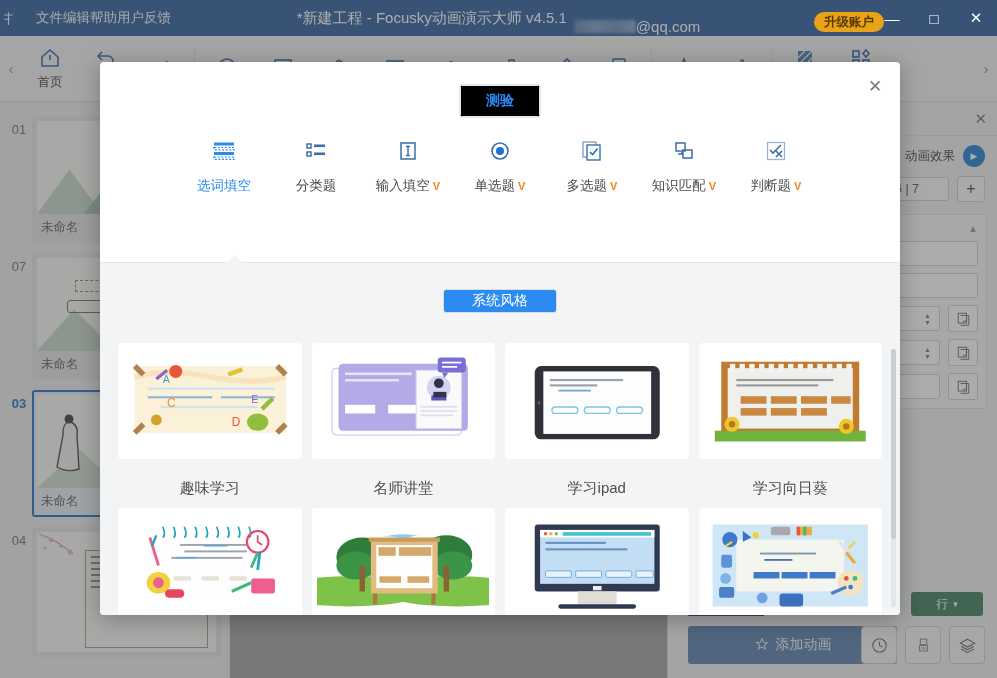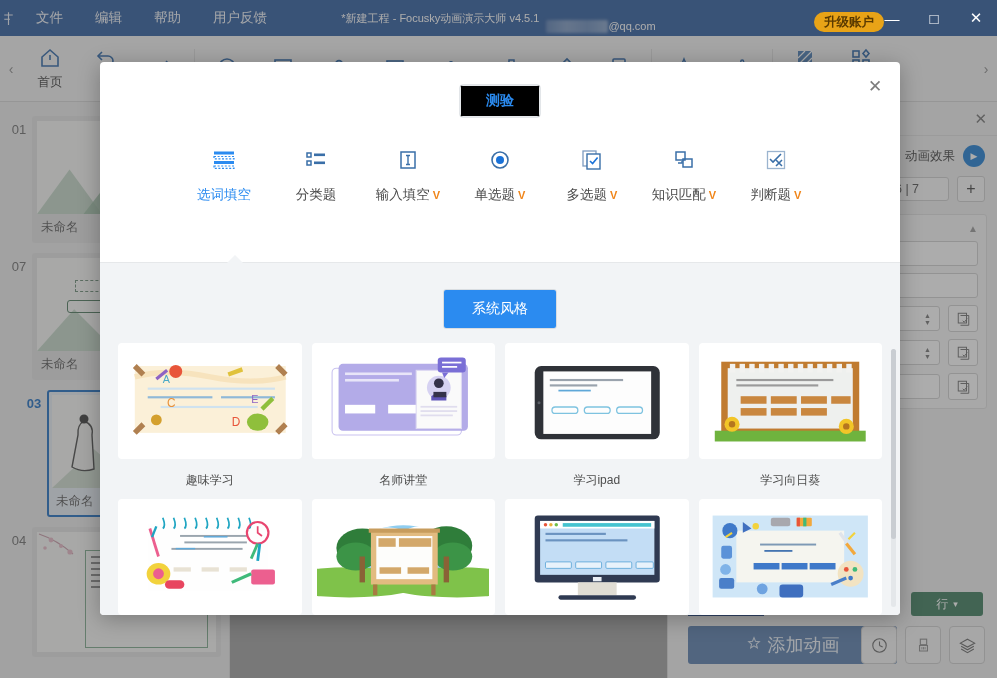--- a/index.html
+++ b/index.html
@@ -11,25 +11,25 @@
   }
   #app { position: relative; width: 997px; height: 678px; }
 
   
   .titlebar {
     position: absolute; top: 0; left: 0; width: 997px; height: 36px;
     background: #2f5d9e; display: flex; align-items: center;
     color: #ffffff; font-size: 13.5px;
   }
   .tb-logo { width: 34px; text-align: center; font-size: 15px; color: #e9eef7; }
-  .tb-menu { display: flex; align-items: center; gap: 32px; margin-left: 2px; }
+  .tb-menu { display: flex; align-items: center; gap: 0; margin-left: 2px; }
   .tb-menu span { cursor: default; color: #f2f5fa; font-size: 13.5px; }
   .tb-title {
     position: absolute; left: 0; right: 0; text-align: center;
-    font-size: 11px; color: #ffffff; pointer-events: none;
+    font-size: 15px; color: #ffffff; pointer-events: none;
     display: flex; justify-content: center; align-items: center; gap: 7px;
   }
   .tb-acct { display: inline-flex; align-items: center; margin-top: 16px; }
   .tb-blur {
     display: inline-block; width: 62px; height: 13px;
     background: linear-gradient(90deg,#5c80b4,#7f9cc5,#6b8cbb,#87a3c9);
     filter: blur(1.6px); border-radius: 2px; vertical-align: -2px;
   }
   .tb-upgrade {
     background: #e8a317; color: #5a3a00; font-size: 12.5px;
@@ -140,21 +140,21 @@
   .iconbtn {
     border: 1px solid #d2d2d2; background: #fff; border-radius: 3px;
     width: 30px; height: 27px; display: flex; align-items: center;
     justify-content: center;
   }
   .stepper { display: flex; flex-direction: column; font-size: 7px; color: #777; line-height: 1; }
   .addanim {
     position: absolute; left: 20px; right: 100px; bottom: 14px; height: 38px;
     background: #5a7fae; color: #eef3fa; border-radius: 3px;
     display: flex; align-items: center; justify-content: center; gap: 6px;
-    font-size: 18px;
+    font-size: 14px;
   }
   .bottom-icons {
     position: absolute; right: 12px; bottom: 14px; display: flex; gap: 8px;
   }
   .bi {
     width: 36px; height: 38px; border: 1px solid #cfcfcf; background: #f6f6f6;
     border-radius: 4px; display: flex; align-items: center; justify-content: center;
   }
   .greenbtn {
     position: absolute; right: 14px; bottom: 62px; width: 72px; height: 24px;
@@ -191,21 +191,21 @@
   .seg div {
     padding: 7px 26px; font-size: 14px; color: #7a7f85; background: #eef0f2;
   }
   .seg div.on {
     background: #000000; color: #2b8bf0; font-weight: bold;
     box-shadow: 0 0 0 1px #e6e9ec inset;
   }
 
   .qtypes {
     position: absolute; top: 66px; left: 0; right: 0; height: 76px;
-    display: flex; align-items: flex-end; justify-content: center; gap: 0;
+    display: flex; align-items: center; justify-content: center; gap: 0;
   }
   .qtype {
     width: 92px; display: flex; flex-direction: column; align-items: center;
     gap: 9px; position: relative;
   }
   .qtype .qlbl {
     font-size: 13.5px; color: #4a4a4a; display: flex; align-items: center; gap: 3px;
   }
   .qtype.sel .qlbl { color: #2b8bf0; }
   .vmark { color: #f08519; font-weight: bold; font-size: 11px; }
@@ -223,40 +223,40 @@
   .panel-body {
     position: absolute; top: 201px; left: 0; right: 0; bottom: 0;
     background: #f2f4f6;
   }
   .styletabs {
     position: absolute; left: 50%; transform: translateX(-50%); top: 26px;
     display: flex; border-radius: 3px; overflow: hidden;
     border: 1px solid #d9dde1;
   }
   .styletabs div {
-    padding: 10px 28px; font-size: 14px; background: #ffffff; color: #3c3c3c;
+    padding: 2px 28px; font-size: 14px; background: #ffffff; color: #3c3c3c;
   }
   .styletabs div.on { background: #2b8bf0; color: #ffffff; }
 
   .grid {
     position: absolute; top: 80px; left: 12px; right: 12px; bottom: 0;
     overflow: hidden; padding: 0 0 0 0;
   }
   .grid-inner {
     display: grid; grid-template-columns: repeat(4, 1fr); gap: 10px 10px;
     padding: 0 6px;
   }
   .tcard { display: flex; flex-direction: column; align-items: center; }
   .tcard .thumb {
     width: 100%; height: 116px; background: #ffffff; border-radius: 4px;
     display: flex; align-items: center; justify-content: center;
     overflow: hidden; position: relative;
   }
   .tcard .tname {
-    margin-top: 13px; font-size: 12px; color: #4d4d4d;
+    margin-top: 20px; font-size: 15px; color: #4d4d4d;
   }
   .vscroll {
     position: absolute; right: 4px; top: 86px; width: 5px; height: 190px;
     background: #c9cdd2; border-radius: 3px;
   }
   .vtrack {
     position: absolute; right: 4px; top: 86px; width: 5px; bottom: 8px;
     background: #e4e7ea; border-radius: 3px;
   }
 </style>
@@ -485,21 +485,21 @@
           </svg>
           <div style="position:absolute;left:38px;top:22px;width:100px;height:12px;border:1px dashed #6d8f79;"></div>
           <div style="position:absolute;left:30px;top:42px;width:110px;height:13px;border:1px solid #4f7a60;border-radius:3px;"></div>
           <div style="position:absolute;left:138px;top:6px;width:46px;height:16px;border:1px solid #7d9d87;"></div>
         </div>
         <div class="slide-name">未命名</div>
       </div>
     </div>
 
     <div class="slide-row">
-      <div class="slide-num" style="color:#1f6fc4;font-weight:bold;margin-left:15px;">03</div>
+      <div class="slide-num" style="color:#1f6fc4;font-weight:bold;">03</div>
       <div class="slide-card active">
         <div class="slide-thumb">
           <svg class="mtn" viewBox="0 0 200 70" preserveAspectRatio="none">
             <path d="M0 70 L45 28 L92 70 Z" fill="#bdd2c1" opacity=".7"></path>
             <path d="M80 70 L130 20 L190 70 Z" fill="#a9c6b0" opacity=".7"></path>
           </svg>
           <svg style="position:absolute;left:12px;top:16px;width:44px;height:70px;" viewBox="0 0 44 70">
             <path d="M20 10 q-7 4 -6 14 l-6 32 q10 6 22 2 l-2 -34 q2 -10 -8 -14 Z" fill="#f0f0ee" stroke="#4a4a4a" stroke-width="1.4"></path>
             <circle cx="20" cy="8" r="4.5" fill="#3b3b3b"></circle>
           </svg>

